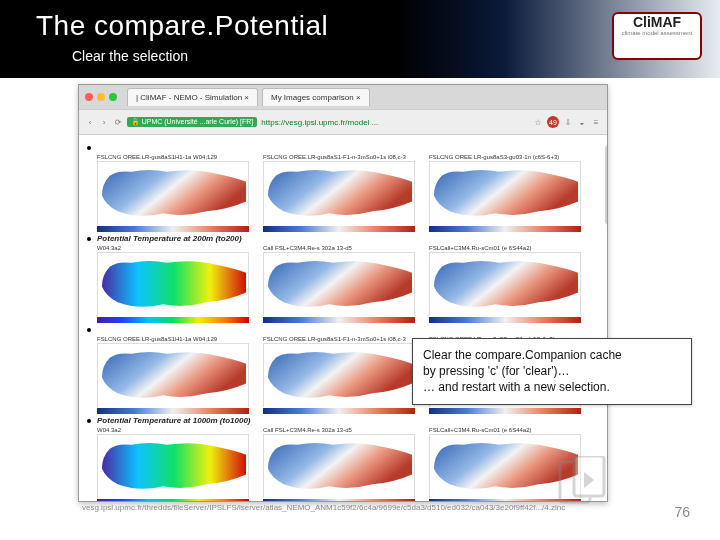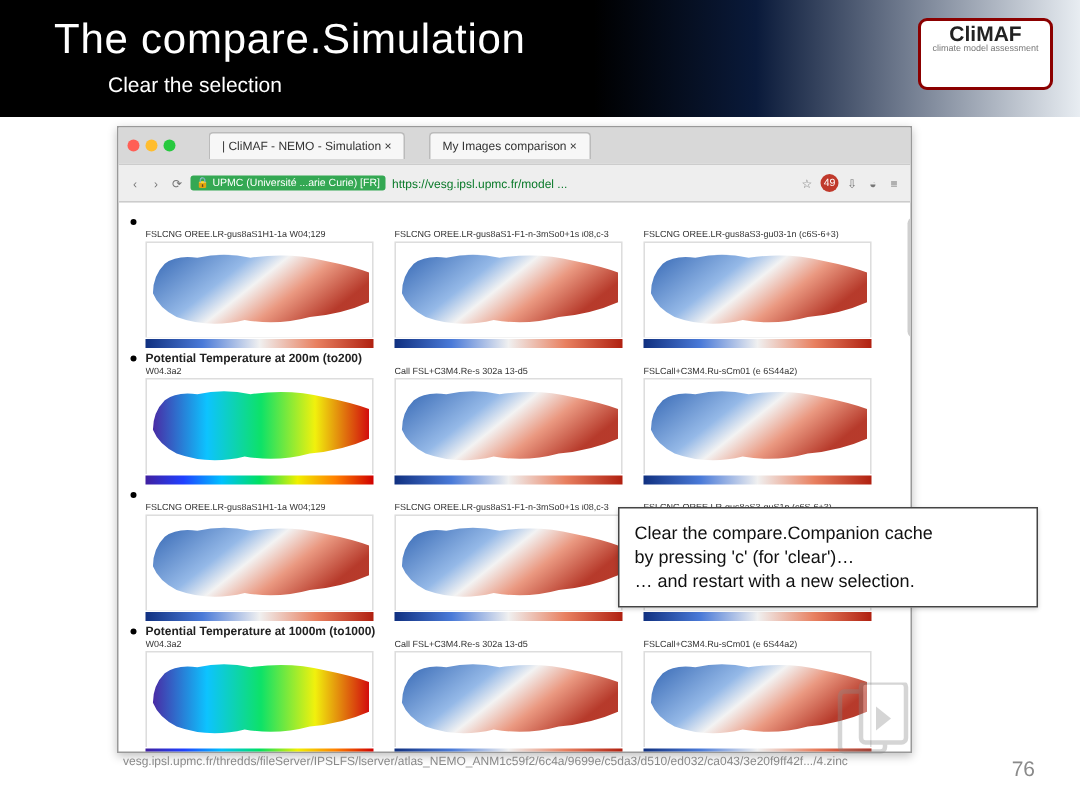--- a/index.html
+++ b/index.html
@@ -34,21 +34,21 @@
     left: 78px; top: 84px;
     width: 530px; height: 418px;
     background: #fff;
     border: 1px solid #999;
     box-shadow: 0 2px 6px rgba(0,0,0,.25);
     font-size: 9px;
     overflow: hidden;
   }
   .tabbar {
     height: 24px; background: #d8d8d8;
-    display: flex; align-items: center; gap: 16px; padding: 0 6px;
+    display: flex; align-items: center; gap: 4px; padding: 0 6px;
   }
   .traffic { display:flex; gap:4px; margin-right:6px; }
   .dot { width:8px; height:8px; border-radius:50%; }
   .dot.r{background:#ff5f56;} .dot.y{background:#ffbd2e;} .dot.g{background:#27c93f;}
   .tab {
     background:#f7f7f7; border:1px solid #bbb; border-bottom:none;
     height:18px; padding:2px 8px; border-radius:3px 3px 0 0;
     font-size:8px; color:#333; display:flex; align-items:center;
     max-width:140px; overflow:hidden; white-space:nowrap;
   }
@@ -57,21 +57,21 @@
     display:flex; align-items:center; gap:4px; padding:0 6px; font-size:8px; color:#444;
   }
   .addrbar .nav-ico{width:10px;text-align:center;color:#777;}
   .lockpill{background:#34a853;color:#fff;border-radius:2px;padding:1px 4px;font-size:7px;}
   .url{color:#0a7a2a;flex:1;overflow:hidden;white-space:nowrap;}
   .ext{width:12px;height:12px;border-radius:50%;background:#c0392b;color:#fff;font-size:7px;
        display:flex;align-items:center;justify-content:center;}
   .toolbar-ico{color:#888;}
 
   .page { padding: 6px 10px 0 18px; }
-  .section-hd { font-size:8px; color:#222; margin:2px 0 2px -10px; }
+  .section-hd { font-size:8px; color:#222; margin:2px 0 2px -10px;font-style:italic; }
   .section-hd.bold{font-weight:bold;}
   .bullet{display:inline-block;width:4px;height:4px;background:#000;border-radius:50%;
           vertical-align:middle;margin-right:6px;}
   .row3 { display:flex; gap:14px; }
   .plotcard{ width:152px; }
   .plot-title{font-size:6px;color:#333;margin-bottom:1px;white-space:nowrap;overflow:hidden;}
   .map{ width:152px; height:64px; position:relative; background:#f5f5f5;
         border:1px solid #ddd; }
   .map svg{position:absolute;inset:0;}
   .cbar{ width:152px; height:6px; margin-top:1px; }
@@ -91,21 +91,21 @@
   .doc-icon svg{opacity:.35;}
 
   .footer-url{position:absolute;left:82px;bottom:28px;font-size:8px;color:#888;
               width:520px;overflow:hidden;white-space:nowrap;}
   .pagenum{position:absolute;right:30px;bottom:20px;font-size:14px;color:#8a8a8a;}
 </style>
 </head>
 <body>
 
 <div class="header-band">
-  <div class="title">The compare.Simulation</div>
+  <div class="title">The compare.Potential</div>
   <div class="subtitle">Clear the selection</div>
   <div class="logo-box">
     <div class="logo-text">CliMAF</div>
     <div class="logo-sub">climate model assessment</div>
   </div>
 </div>
 
 <div class="browser">
   <div class="tabbar">
     <div class="traffic">

